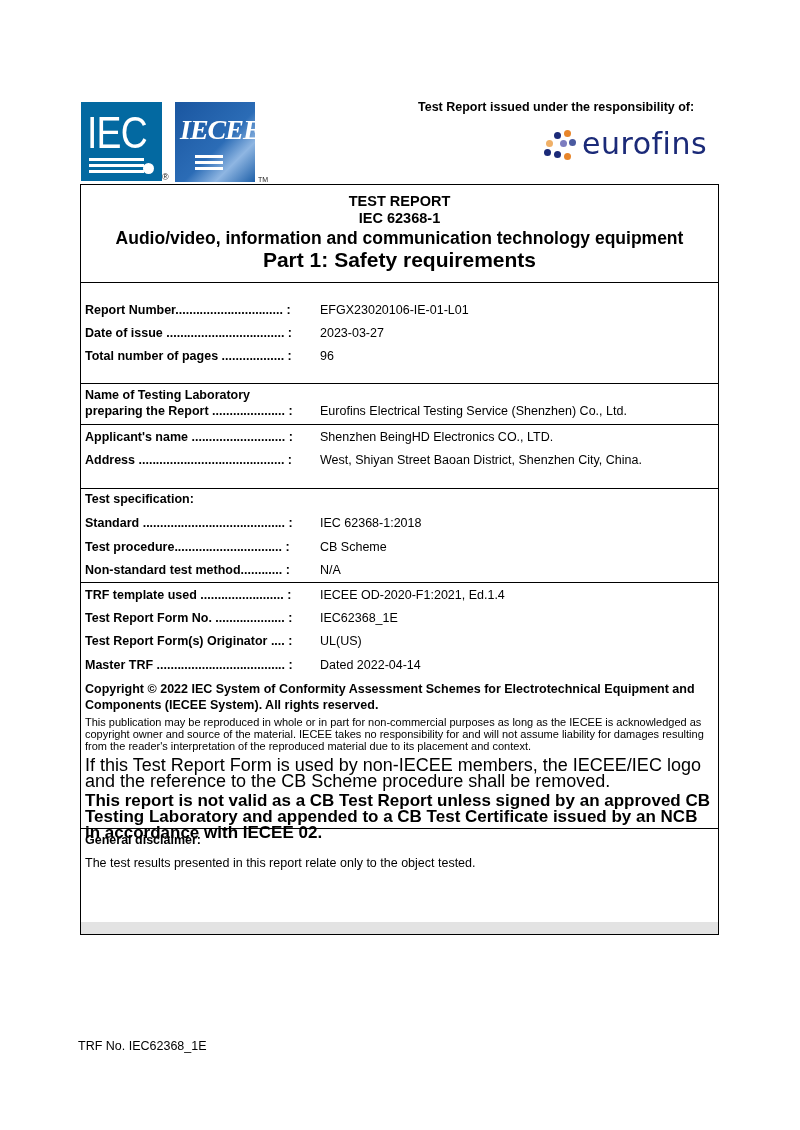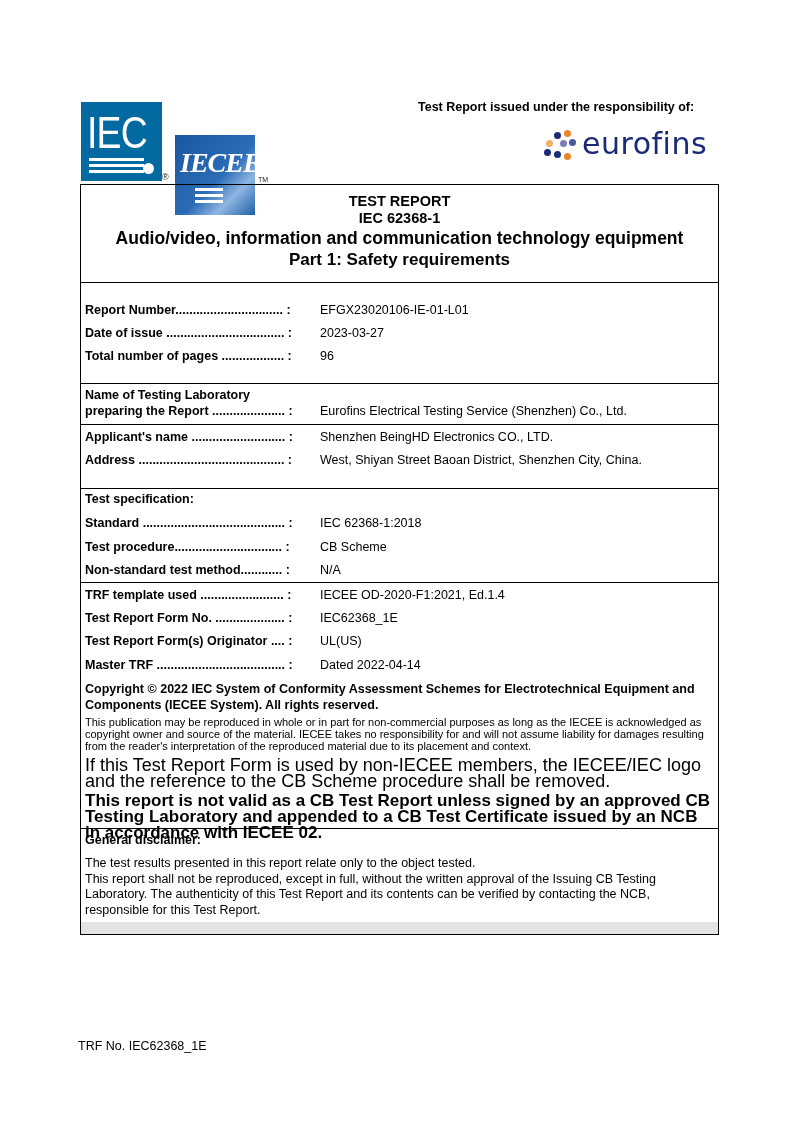--- a/index.html
+++ b/index.html
@@ -16,21 +16,20 @@
     position: absolute; left: 6px; top: 6px; color: #fff;
     font-family: "Liberation Sans", sans-serif; font-size: 44px; letter-spacing: -1px;
     transform: scaleX(0.85); transform-origin: left top;
   }
   .logo-iec .bar { position: absolute; left: 8px; height: 3px; background: #fff; }
   .logo-iec .dot { position: absolute; left: 62px; top: 61px; width: 11px; height: 11px; border-radius: 50%; background: #fff; }
   .reg { position: absolute; left: 162px; top: 172px; font-size: 9px; color: #222; }
   .logo-iecee {
     position: absolute; left: 175px; top: 102px; width: 80px; height: 80px;
     background: linear-gradient(135deg, #1a56a0 0%, #2b6cb6 55%, #8fb6e2 75%, #1d5fa8 100%);
-    margin-top: 33px;
   }
   .logo-iecee .txt {
     position: absolute; left: 5px; top: 12px; color: #fff; font-weight: bold; font-style: italic;
     font-family: "Liberation Serif", serif; font-size: 28px; letter-spacing: -1px;
   }
   .logo-iecee .bar { position: absolute; left: 20px; height: 3px; background: #fff; }
   .tm { position: absolute; left: 258px; top: 176px; font-size: 7px; color: #222; }
 
   .resp-label {
     position: absolute; left: 418px; top: 100px; font-size: 12.5px; font-weight: bold;
@@ -44,21 +43,21 @@
 
   .frame {
     position: absolute; left: 80px; top: 184px; width: 639px; height: 751px;
     border: 1px solid #000; box-sizing: border-box;
   }
   .hline { position: absolute; left: 80px; width: 639px; height: 0; border-top: 1px solid #000; }
   .title-block { position: absolute; left: 80px; top: 193px; width: 639px; text-align: center; font-weight: bold; }
   .title-block .t1 { font-size: 14.5px; line-height: 17px; }
   .title-block .t2 { font-size: 14.5px; line-height: 17px; }
   .title-block .t3 { font-size: 17.5px; line-height: 22px; }
-  .title-block .t4 { font-size: 17px; line-height: 22px; }
+  .title-block .t4 { font-size: 21px; line-height: 22px; }
 
   .row { position: absolute; left: 85px; width: 630px; font-size: 12.5px; line-height: 16px; }
   .row .lbl { position: absolute; left: 0; top: 0; font-weight: bold; white-space: nowrap; width: 220px; overflow: hidden; }
   .row .val { position: absolute; left: 235px; top: 0; width: 400px; white-space: nowrap; }
 
   .bold-head { position: absolute; left: 85px; font-size: 12.5px; font-weight: bold; }
   .para { position: absolute; left: 85px; width: 630px; }
   .p-copy { top: 681px; font-size: 12.5px; font-weight: bold; line-height: 16px; }
   .p-small { top: 716px; font-size: 11px; line-height: 12px; }
   .p-ieceemem { top: 757px; font-size: 18px; line-height: 16px; }
@@ -176,17 +175,16 @@
 </div>
 
 <div class="para p-copy">Copyright © 2022 IEC System of Conformity Assessment Schemes for Electrotechnical Equipment and Components (IECEE System). All rights reserved.</div>
 <div class="para p-small">This publication may be reproduced in whole or in part for non-commercial purposes as long as the IECEE is acknowledged as copyright owner and source of the material. IECEE takes no responsibility for and will not assume liability for damages resulting from the reader's interpretation of the reproduced material due to its placement and context.</div>
 <div class="para p-ieceemem">If this Test Report Form is used by non-IECEE members, the IECEE/IEC logo and the reference to the CB Scheme procedure shall be removed.</div>
 <div class="para p-notvalid">This report is not valid as a CB Test Report unless signed by an approved CB Testing Laboratory and appended to a CB Test Certificate issued by an NCB in accordance with IECEE 02.</div>
 
 <div class="bold-head" style="top:833px">General disclaimer:</div>
 <div class="para p-disc">
   <div>The test results presented in this report relate only to the object tested.</div>
-  <div>This report shall not be reproduced, except in full, without the written approval of the Issuing CB Testing Laboratory. The authenticity of this Test Report and its contents can be verified by contacting the NCB, responsible for this Test Report.</div>
 </div>
 <div class="grey-bar"></div>
 
 <div class="footer">TRF No. IEC62368_1E</div>
 
 </body></html>

